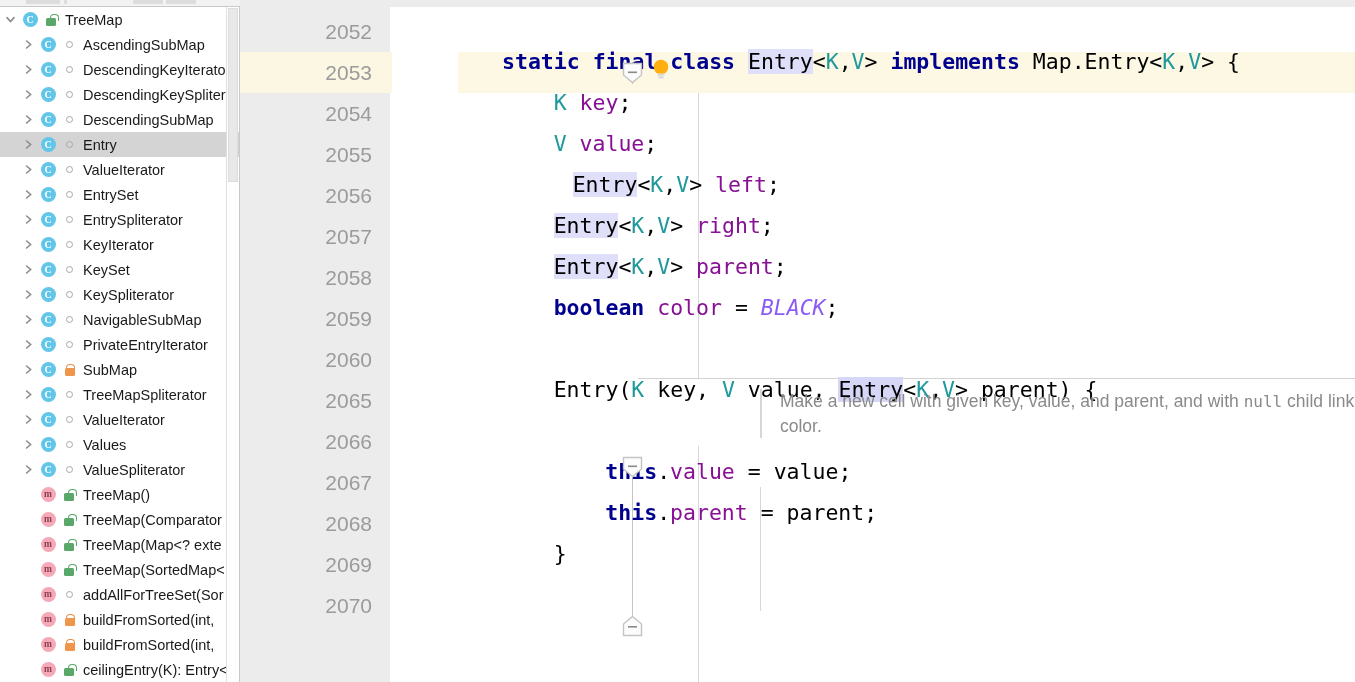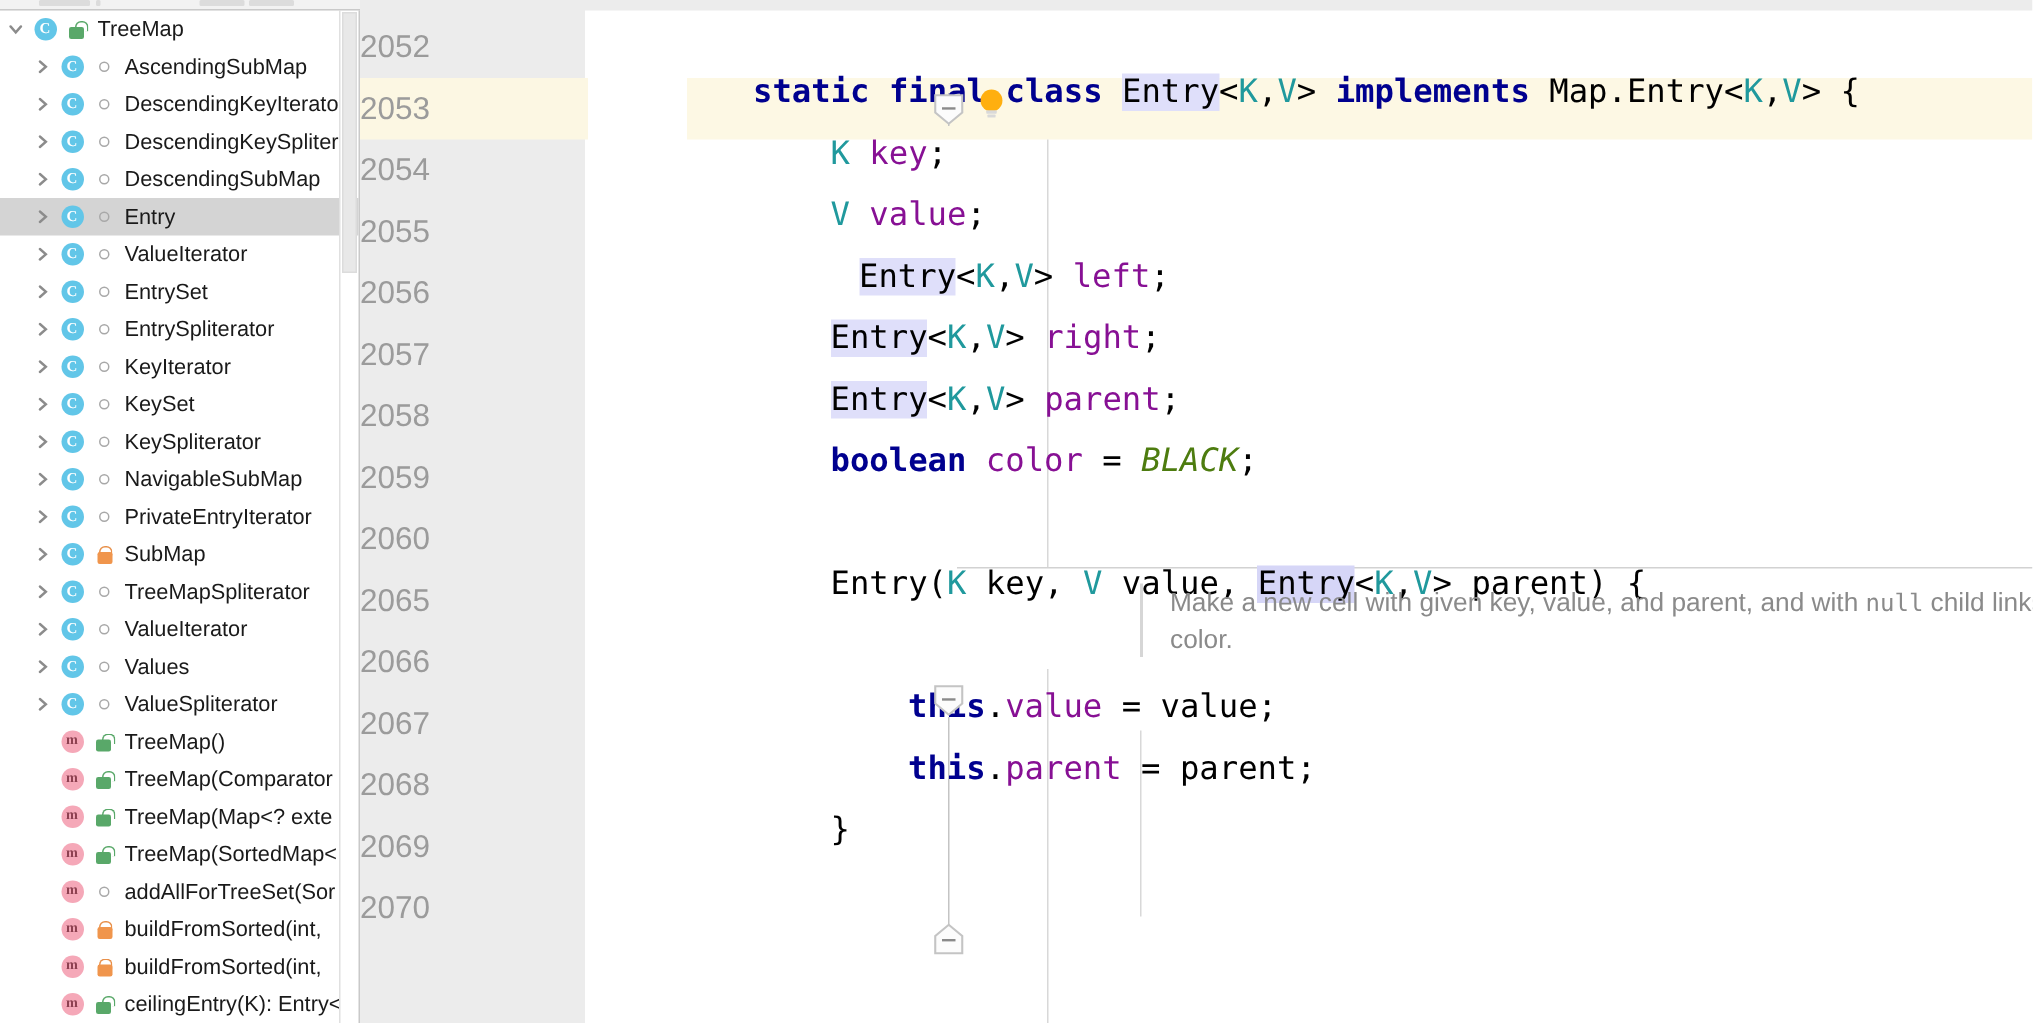--- a/index.html
+++ b/index.html
@@ -247,21 +247,21 @@
     width: 68px;
     height: 682px;
     background: #ffffff;
     z-index: 2;
   }
 
   .ln {
     position: absolute;
     left: 0;
     width: 132px;
-    text-align: left;
+    text-align: right;
     font-family: "Liberation Sans", sans-serif;
     font-size: 21px;
     color: #9b9b9b;
     line-height: 41px;
     height: 41px;
     user-select: none;
   }
 
   
   .current-line {
@@ -299,21 +299,21 @@
     font-family: "DejaVu Sans Mono", monospace;
     font-size: 21.5px;
     color: #000000;
     pointer-events: auto;
   }
 
   
   .kw     { color: #00008f; font-weight: bold; }
   .type   { color: #20999d; }
   .field  { color: #871094; }
-  .fieldi { color: #4d7c0f; font-style: italic; }
+  .fieldi { color: #8b5cf6; font-style: italic; }
   .plain  { color: #000000; }
   .bold   { font-weight: normal; }
 
   .hl      { background: #dfdffa; }
   .hl-strong { background: #d6d6f7; }
 
   
   .indent-guide {
     position: absolute;
     width: 1px;

